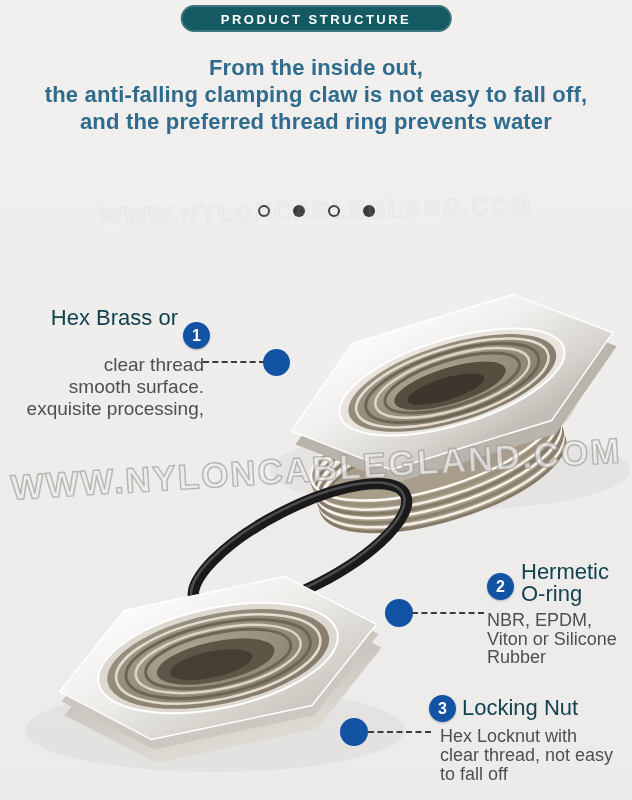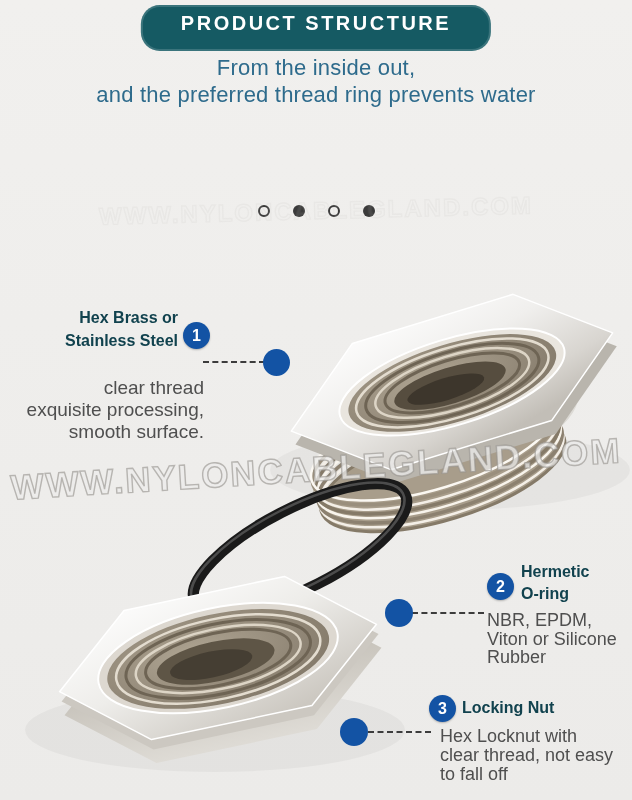--- a/index.html
+++ b/index.html
@@ -14,28 +14,28 @@
   html,body{width:632px;}
   body{font-family:"Liberation Sans", sans-serif;}
   .page{
     position:relative;width:632px;height:800px;overflow:hidden;
     background:linear-gradient(180deg,#f1f0ee 0%,#efeeec 40%,#ecebe9 100%);
   }
   
   .header-pill{
     position:absolute;top:5px;left:50%;transform:translateX(-50%);
     background:var(--teal-header);color:#ffffff;
-    font-size:20px;font-weight:bold;letter-spacing:2.5px;white-space:nowrap;
-    padding:7px 40px 16px;border-radius:19px;
+    font-size:13px;font-weight:bold;letter-spacing:2.5px;white-space:nowrap;
+    padding:7px 40px 5px;border-radius:19px;
     box-shadow:inset 0 0 0 2px rgba(255,255,255,0.16);
   }
   
   .intro{
     position:absolute;top:54px;left:0;width:632px;text-align:center;
-    color:var(--intro-text);font-size:22px;line-height:27px;letter-spacing:0.2px;
+    color:var(--intro-text);font-size:22px;line-height:27px;letter-spacing:0.2px;font-weight:bold;
   }
   
   .dots{
     position:absolute;top:205px;left:0;width:632px;
     display:flex;justify-content:center;align-items:center;gap:23px;
   }
   .dot{width:12px;height:12px;border-radius:50%;}
   .dot.outline{border:2px solid var(--dot-dark);background:transparent;}
   .dot.filled{background:var(--dot-dark);}
   
@@ -47,21 +47,21 @@
     text-shadow:0 0 1px rgba(150,147,141,0.35);
     transform:rotate(-3.5deg);
     pointer-events:none;
   }
   .watermark.main{top:449px;font-size:35px;}
   .watermark.faint{top:197px;font-size:24px;opacity:0.12;transform:rotate(-1.5deg);}
   
   .illustration{position:absolute;top:230px;left:0;width:632px;height:570px;}
   
   .callout{position:absolute;}
-  .co-title{font-size:16px;font-weight:bold;color:var(--callout-title);line-height:23px;}
+  .co-title{font-size:22px;font-weight:normal;color:var(--callout-title);line-height:23px;}
   .co-desc{font-size:19px;color:var(--callout-desc);line-height:22px;}
   .num-badge{
     width:27px;height:27px;border-radius:50%;background:var(--badge-blue);
     color:#fff;font-size:16px;font-weight:bold;
     display:inline-flex;align-items:center;justify-content:center;
     box-shadow:0 1px 2px rgba(0,0,0,0.25);
   }
   
   .callout-1{left:6px;top:306px;width:202px;text-align:right;}
   .callout-1 .co-title{padding-right:30px;}
@@ -89,20 +89,21 @@
 </style>
 </head>
 <body>
 
 <div class="page">
 
   <div class="header-pill">PRODUCT STRUCTURE</div>
 
   <div class="intro">
     <div>From the inside out,</div>
+    <div>the anti-falling clamping claw is not easy to fall off,</div>
     <div>and the preferred thread ring prevents water</div>
   </div>
 
   <div class="dots">
       <span class="dot outline"></span>
       <span class="dot filled"></span>
       <span class="dot outline"></span>
       <span class="dot filled"></span>
     </div>
 
@@ -198,27 +199,26 @@
   <div class="leader leader-1"></div>
   <div class="leader leader-2"></div>
   <div class="leader leader-3"></div>
   <div class="anchor-dot anchor-1"></div>
   <div class="anchor-dot anchor-2"></div>
   <div class="anchor-dot anchor-3"></div>
 
   <div class="callout callout-1">
     <div class="co-title">
       <div>Hex Brass or</div>
-      <div>Stainless Steel</div>
     </div>
     <span class="num-badge">1</span>
     <div class="co-desc">
       <div>clear thread</div>
+      <div>smooth surface.</div>
       <div>exquisite processing,</div>
-      <div>smooth surface.</div>
     </div>
   </div>
 
   <div class="callout callout-2">
     <span class="num-badge">2</span>
     <div class="co-title">
       <div>Hermetic</div>
       <div>O-ring</div>
     </div>
     <div class="co-desc">

